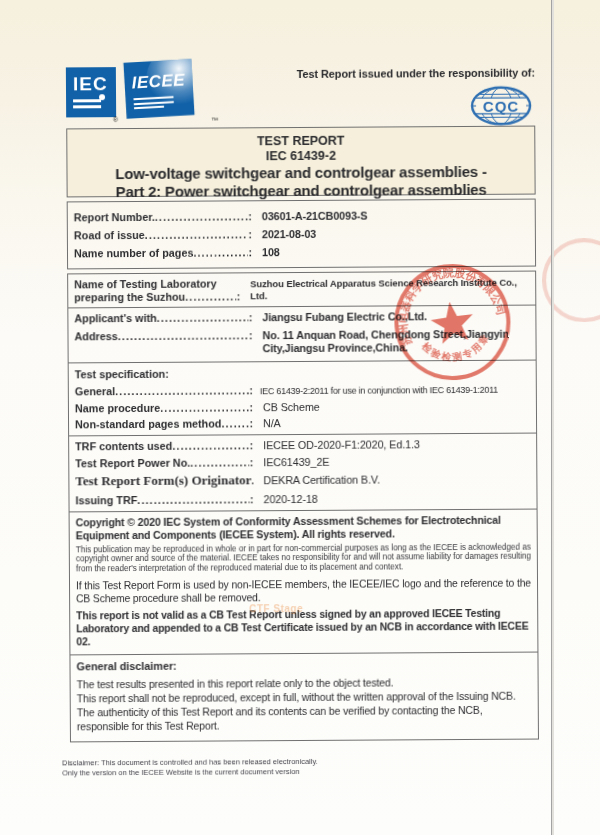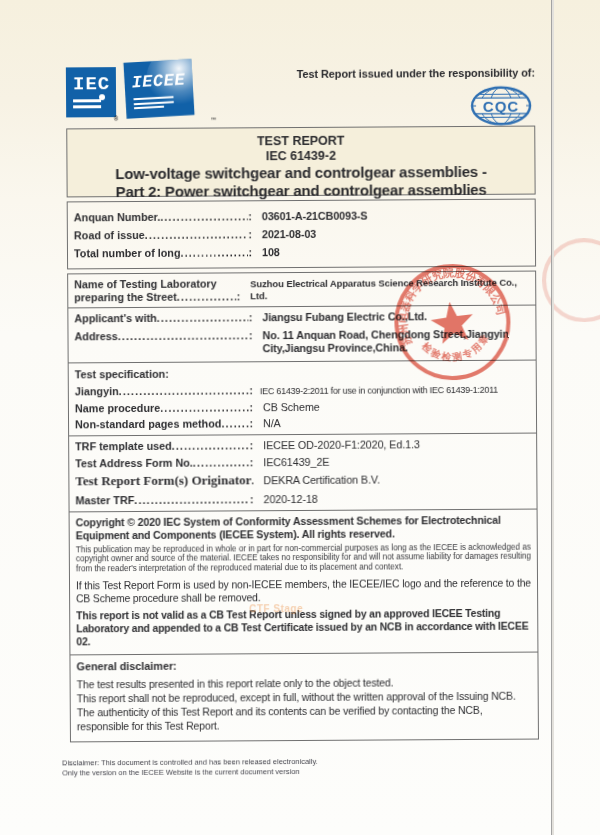--- a/index.html
+++ b/index.html
@@ -2,21 +2,21 @@
 <html><head>
 <meta charset="utf-8">
 <style>
   html,body{margin:0;padding:0;width:600px;height:835px;overflow:hidden;
     font-family:"Liberation Sans",sans-serif;background:#ffffff;}
   .page{position:absolute;inset:0;overflow:hidden;
     background:linear-gradient(180deg,#f6f0de 0%,#f7f2e4 12%,#faf7ee 24%,#fcfbf7 40%,#fdfdfb 100%);}
   .content{position:absolute;left:0;top:0;width:600px;height:835px;transform:rotate(-0.35deg);color:#2e2e31;}
   
   .header{position:absolute;left:68px;top:60px;width:469px;height:66px;}
-  .logos{position:absolute;left:0;top:0;display:flex;align-items:center;font-family:Liberation Mono, monospace;}
+  .logos{position:absolute;left:0;top:0;display:flex;align-items:center;}
   .iec-logo{position:relative;width:50px;height:50px;margin-top:6px;background:#1161a8;}
   .iec-text{color:#fff;font-weight:bold;font-size:19px;letter-spacing:1px;padding:6px 0 0 7px;}
   .iec-lines{position:absolute;left:7px;top:32px;}
   .iec-line{height:3px;background:#fff;margin-bottom:3px;}
   .iec-dot{position:absolute;left:33px;top:27px;width:6px;height:6px;border-radius:50%;background:#fff;}
   .reg-mark{position:absolute;right:-2px;bottom:-6px;font-size:7px;color:#333;}
   .iecee-logo{position:relative;width:68px;height:56px;margin-left:9px;background:#1161a8;
     transform:rotate(-3deg);overflow:hidden;}
   .sphere{position:absolute;left:22px;top:-12px;width:60px;height:60px;border-radius:50%;
     background:radial-gradient(circle at 55% 35%,rgba(255,255,255,0.95),rgba(255,255,255,0.25) 45%,rgba(255,255,255,0) 70%);}
@@ -123,52 +123,52 @@
     <div class="tbox box-title">
       <div class="t-sm">TEST REPORT</div>
       <div class="t-sm">IEC 61439-2</div>
       <div class="t-lg">Low-voltage switchgear and controlgear assemblies -</div>
       <div class="t-lg">Part 2: Power switchgear and controlgear assemblies</div>
     </div>
 
     <div class="tbox box-info">
       <div class="row">
         <div class="lcell">
-          <span class="lbl">Anquan Number.</span>
+          <span class="lbl">Report Number.</span>
           <span class="dots">............................................................................................................................</span>
           <span class="colon">:</span>
         </div>
         <div class="vcell vb">03601-A-21CB0093-S</div>
       </div>
       <div class="row">
         <div class="lcell">
           <span class="lbl">Road of issue</span>
           <span class="dots">............................................................................................................................</span>
           <span class="colon">:</span>
         </div>
         <div class="vcell vb">2021-08-03</div>
       </div>
       <div class="row">
         <div class="lcell">
-          <span class="lbl">Total number of long</span>
+          <span class="lbl">Name number of pages</span>
           <span class="dots">............................................................................................................................</span>
           <span class="colon">:</span>
         </div>
         <div class="vcell vb">108</div>
       </div>
     </div>
 
     <div class="tbox box-main">
 
       <div class="sec sec-lab">
         <div class="row" style="margin-bottom:0">
           <div class="lcell two-line-label">
             <div class="ll1">Name of Testing Laboratory</div>
             <div class="ll2row">
-              <span class="lbl">preparing the Street</span>
+              <span class="lbl">preparing the Suzhou</span>
               <span class="dots">............................................................................................................................</span>
               <span class="colon">:</span>
             </div>
           </div>
           <div class="vcell vb v-sm">Suzhou Electrical Apparatus Science Research Institute Co., Ltd.</div>
         </div>
       </div>
 
       <div class="sec">
         <div class="row">
@@ -186,21 +186,21 @@
             <span class="colon">:</span>
           </div>
           <div class="vcell vb" style="line-height:13px">No. 11 Anquan Road, Chengdong Street,Jiangyin City,Jiangsu Province,China.</div>
         </div>
       </div>
 
       <div class="sec sec-testspec">
         <div class="heading">Test specification:</div>
         <div class="row">
           <div class="lcell">
-            <span class="lbl">Jiangyin</span>
+            <span class="lbl">General</span>
             <span class="dots">............................................................................................................................</span>
             <span class="colon">:</span>
           </div>
           <div class="vcell v-xs" style="padding-left:7px">IEC 61439-2:2011 for use in conjunction with IEC 61439-1:2011</div>
         </div>
         <div class="row">
           <div class="lcell">
             <span class="lbl">Name procedure</span>
             <span class="dots">............................................................................................................................</span>
             <span class="colon">:</span>
@@ -213,45 +213,45 @@
             <span class="dots">............................................................................................................................</span>
             <span class="colon">:</span>
           </div>
           <div class="vcell">N/A</div>
         </div>
       </div>
 
       <div class="sec sec-trf">
         <div class="row">
           <div class="lcell">
-            <span class="lbl">TRF template used</span>
+            <span class="lbl">TRF contents used</span>
             <span class="dots">............................................................................................................................</span>
             <span class="colon">:</span>
           </div>
           <div class="vcell">IECEE OD-2020-F1:2020, Ed.1.3</div>
         </div>
         <div class="row">
           <div class="lcell">
-            <span class="lbl">Test Address Form No.</span>
+            <span class="lbl">Test Report Power No.</span>
             <span class="dots">............................................................................................................................</span>
             <span class="colon">:</span>
           </div>
           <div class="vcell">IEC61439_2E</div>
         </div>
         <div class="row">
           <div class="lcell">
             <span class="lbl lbl-sm">Test Report Form(s) Originator</span>
             <span class="dots">............................................................................................................................</span>
             <span class="colon">:</span>
           </div>
           <div class="vcell">DEKRA Certification B.V.</div>
         </div>
         <div class="row" style="margin-bottom:1px">
           <div class="lcell">
-            <span class="lbl">Master TRF</span>
+            <span class="lbl">Issuing TRF</span>
             <span class="dots">............................................................................................................................</span>
             <span class="colon">:</span>
           </div>
           <div class="vcell">2020-12-18</div>
         </div>
       </div>
 
       <div class="sec" style="padding-bottom:6px">
         <div class="cp-bold">Copyright © 2020 IEC System of Conformity Assessment Schemes for Electrotechnical Equipment and Components (IECEE System). All rights reserved.</div>
         <div class="cp-small">This publication may be reproduced in whole or in part for non-commercial purposes as long as the IECEE is acknowledged as copyright owner and source of the material. IECEE takes no responsibility for and will not assume liability for damages resulting from the reader's interpretation of the reproduced material due to its placement and context.</div>

